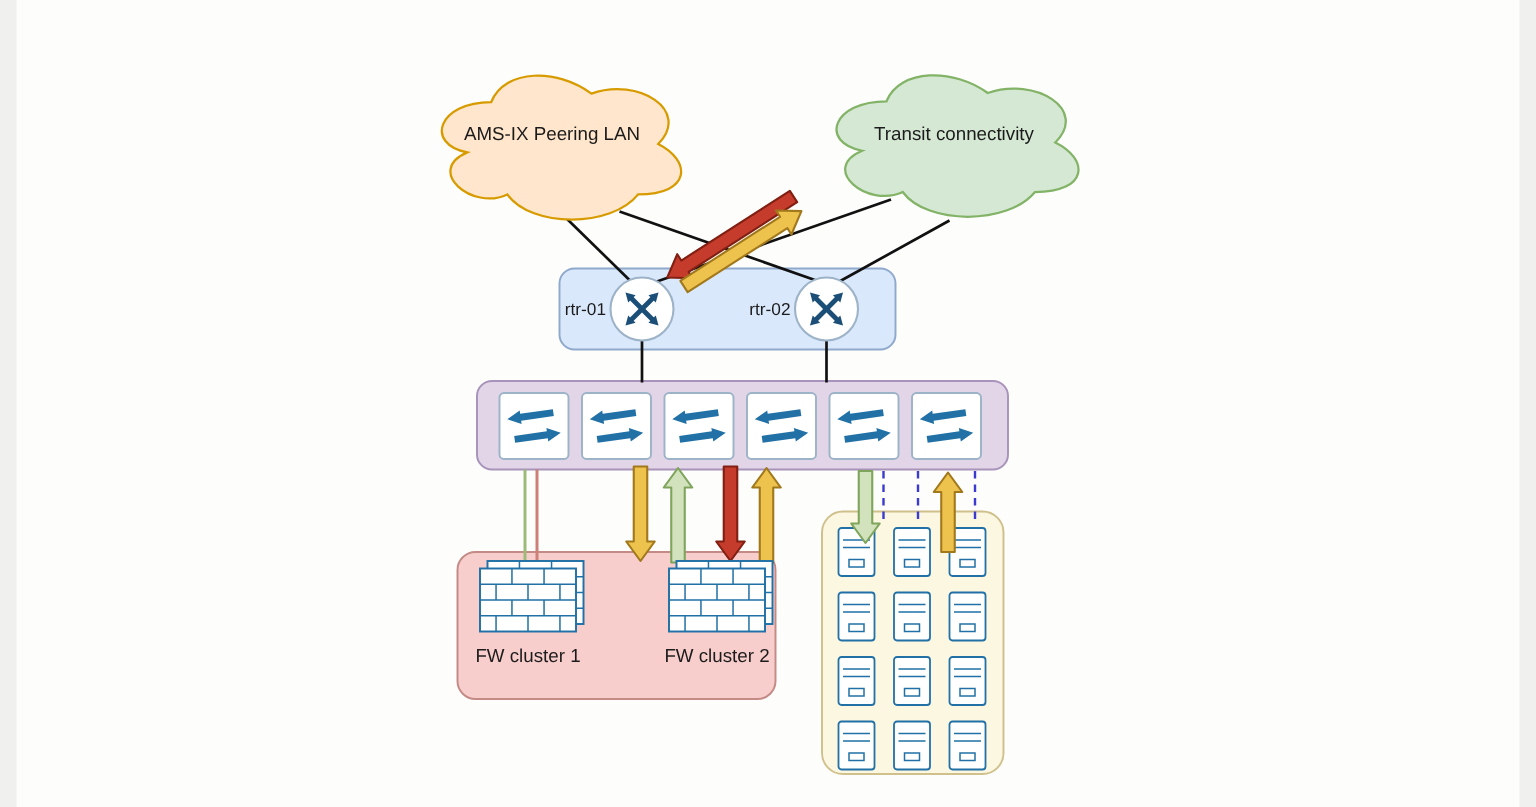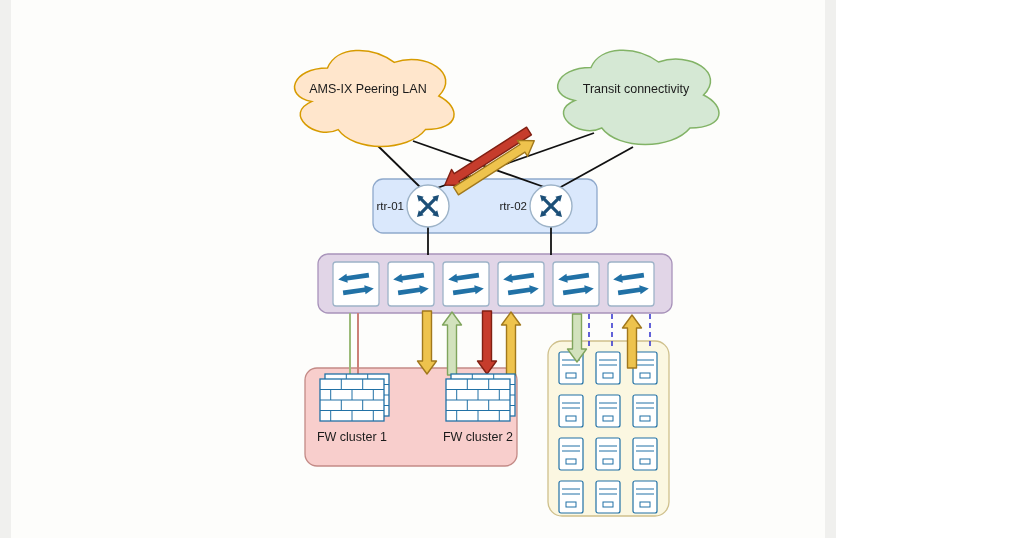--- a/index.html
+++ b/index.html
@@ -1,17 +1,17 @@
 <!DOCTYPE html>
 <html style="--cloud-peering-fill: #ffe6cc; --cloud-peering-stroke: #d79b00; --cloud-transit-fill: #d5e8d4; --cloud-transit-stroke: #82b366; --router-band-fill: #dae8fc; --router-band-stroke: #8fa9cc; --switch-band-fill: #e1d5e7; --switch-band-stroke: #a893ba; --firewall-area-fill: #f8cecc; --firewall-area-stroke: #c38a86; --server-area-fill: #fbf7e1; --server-area-stroke: #cfc08c; --link-black: #111111; --dashed-blue: #3b3bd0; --arrow-red-fill: #c63c2c; --arrow-red-stroke: #801f12; --arrow-yellow-fill: #eec34d; --arrow-yellow-stroke: #a1781c; --arrow-green-fill: #d2e2bd; --arrow-green-stroke: #7fa45c; --thin-green: #9cbb79; --thin-red: #cc8078; --icon-blue: #2171a6; --router-icon-blue: #1c4f78; --icon-border: #9db3c8; --label-color: #1b1b1b;"><head>
 <meta charset="utf-8">
 <style>
   html,body{margin:0;padding:0;background:#ffffff;}
   body{font-family:"Liberation Sans",sans-serif;}
-  .stage{position:relative;width:836px;height:538px;background:#fdfdfb;overflow:hidden;}
+  .stage{position:relative;width:1024px;height:538px;background:#fdfdfb;overflow:hidden;}
   .screen-edge{position:absolute;top:0;height:100%;width:11px;background:#f0f0ee;}
   .screen-edge.right{right:0;}
   .screen-edge.left{left:0;}
   svg{position:absolute;left:0;top:0;}
   svg text{fill:var(--label-color);font-size:12.5px;}
   svg text.small{font-size:11.5px;}
 
   .cloud-peering{fill:var(--cloud-peering-fill);stroke:var(--cloud-peering-stroke);stroke-width:1.5;}
   .cloud-transit{fill:var(--cloud-transit-fill);stroke:var(--cloud-transit-stroke);stroke-width:1.5;}
   .router-band{fill:var(--router-band-fill);stroke:var(--router-band-stroke);stroke-width:1.3;}

